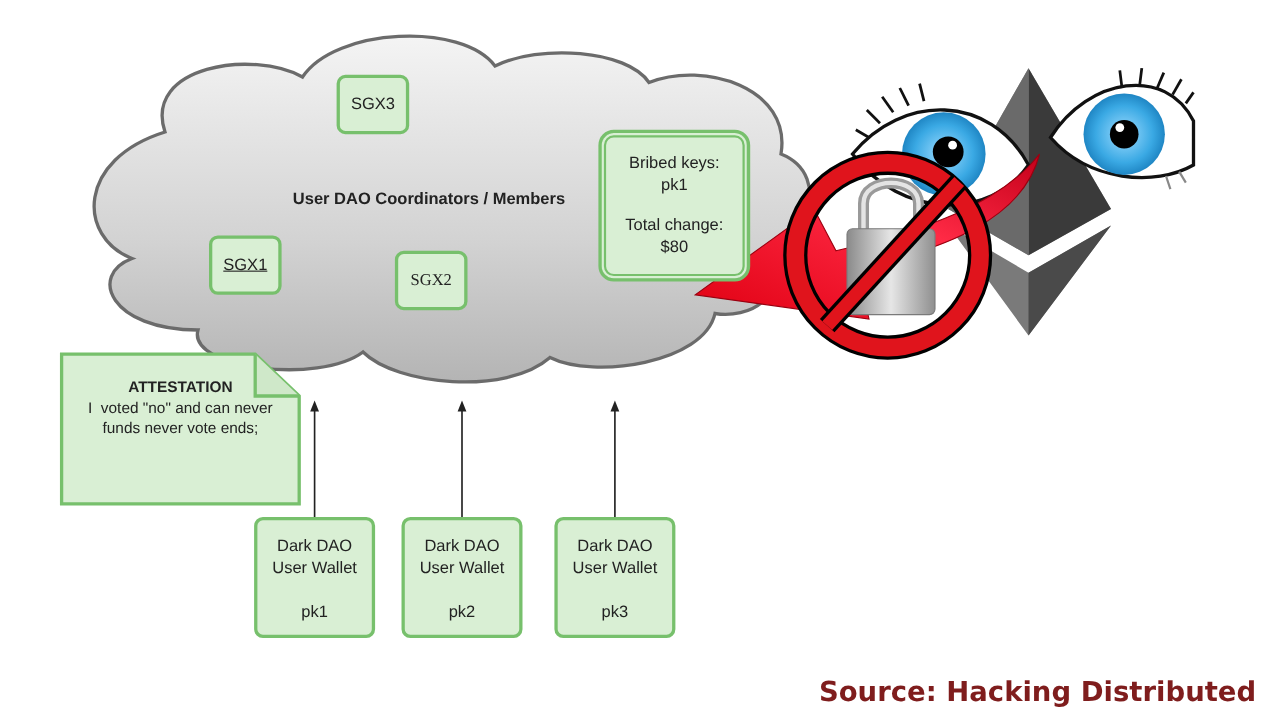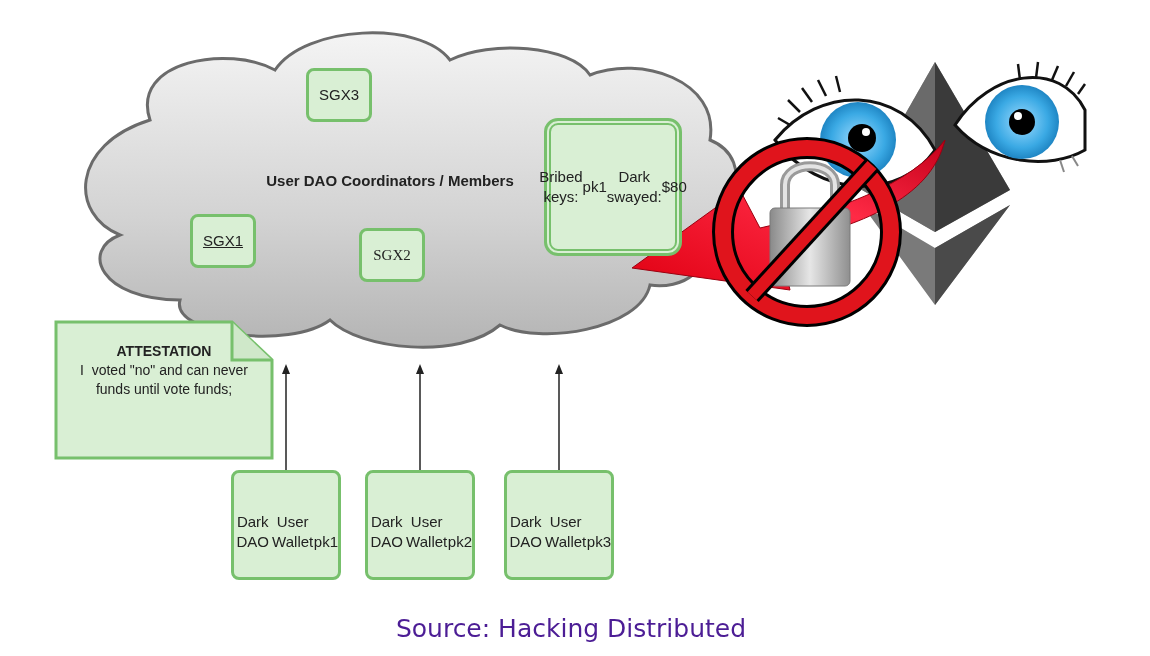--- a/index.html
+++ b/index.html
@@ -5,31 +5,31 @@
   html, body { margin: 0; padding: 0; background: #ffffff; }
   body { width: 1150px; height: 656px; position: relative; overflow: hidden; font-family: "Liberation Sans", sans-serif; }
   #stage { position: absolute; left: 0; top: 0; width: 1150px; height: 656px; }
   .box {
     position: absolute; box-sizing: border-box;
     background: #d9efd4; border: 3px solid #77c06c; border-radius: 8px;
     display: flex; align-items: center; justify-content: center; text-align: center;
     color: #222; font-size: 15px; line-height: 20px;
   }
   .sgx { width: 66px; height: 54px; }
-  .wallet { width: 110px; height: 110px; flex-direction: row; justify-content: flex-start; padding-top: 14px; }
+  .wallet { width: 110px; height: 110px; flex-direction: column; justify-content: flex-start; padding-top: 14px; }
   .wallet .pk { margin-top: 20px; }
-  .bribe { left: 544px; top: 118px; width: 138px; height: 138px; border-width: 3px; box-shadow: inset 0 0 0 2px #d9efd4, inset 0 0 0 4px #77c06c; border-radius: 14px; flex-direction: row; }
+  .bribe { left: 544px; top: 118px; width: 138px; height: 138px; border-width: 3px; box-shadow: inset 0 0 0 2px #d9efd4, inset 0 0 0 4px #77c06c; border-radius: 14px; flex-direction: column; }
   .bribe .gap { height: 16px; }
   .cloud-title { position: absolute; left: 240px; top: 172px; width: 300px; text-align: center; font-weight: bold; font-size: 15px; color: #222; }
   .attest {
     position: absolute; left: 54px; top: 320px; width: 220px; height: 112px; box-sizing: border-box;
     text-align: center; color: #222; font-size: 14px; line-height: 19px; padding-top: 22px;
   }
   .attest .hdr { font-weight: bold; font-size: 14px; }
-  .caption { position: absolute; left: 0; width: 1142px; top: 614px; text-align: center; color: #4c1d95; font-size: 25px; font-family: "DejaVu Sans", sans-serif; }
+  .caption { position: absolute; left: 0; width: 1142px; top: 614px; text-align: right; color: #7f1d1d; font-size: 25px; font-family: "DejaVu Sans", sans-serif; font-weight: bold; }
 </style>
 </head>
 <body>
 
 <div id="stage">
 
   <svg width="1150" height="656" style="position:absolute;left:0;top:0">
     <defs>
       <linearGradient id="cloudGrad" x1="0" y1="0" x2="0" y2="1">
         <stop offset="0" stop-color="#f4f4f4"></stop>
@@ -137,28 +137,28 @@
   </div>
   <div class="box sgx" style="left:359px;top:228px;font-family:Liberation Serif, serif;">
     <span>SGX2</span>
   </div>
   <div class="cloud-title">User DAO Coordinators / Members</div>
 
   <div class="box bribe">
     <div>Bribed keys:</div>
     <div>pk1</div>
     <div class="gap"></div>
-    <div>Dark swayed:</div>
+    <div>Total change:</div>
     <div>$80</div>
   </div>
 
   <div class="attest">
     <div class="hdr">ATTESTATION</div>
     <div style="white-space:pre">I  voted "no" and can never</div>
-    <div>funds until vote funds;</div>
+    <div>funds never vote ends;</div>
   </div>
 
   <div class="box wallet" style="left:231px;top:470px;">
     <div>Dark DAO</div>
     <div>User Wallet</div>
     <div class="pk">pk1</div>
   </div>
   <div class="box wallet" style="left:365px;top:470px;">
     <div>Dark DAO</div>
     <div>User Wallet</div>

